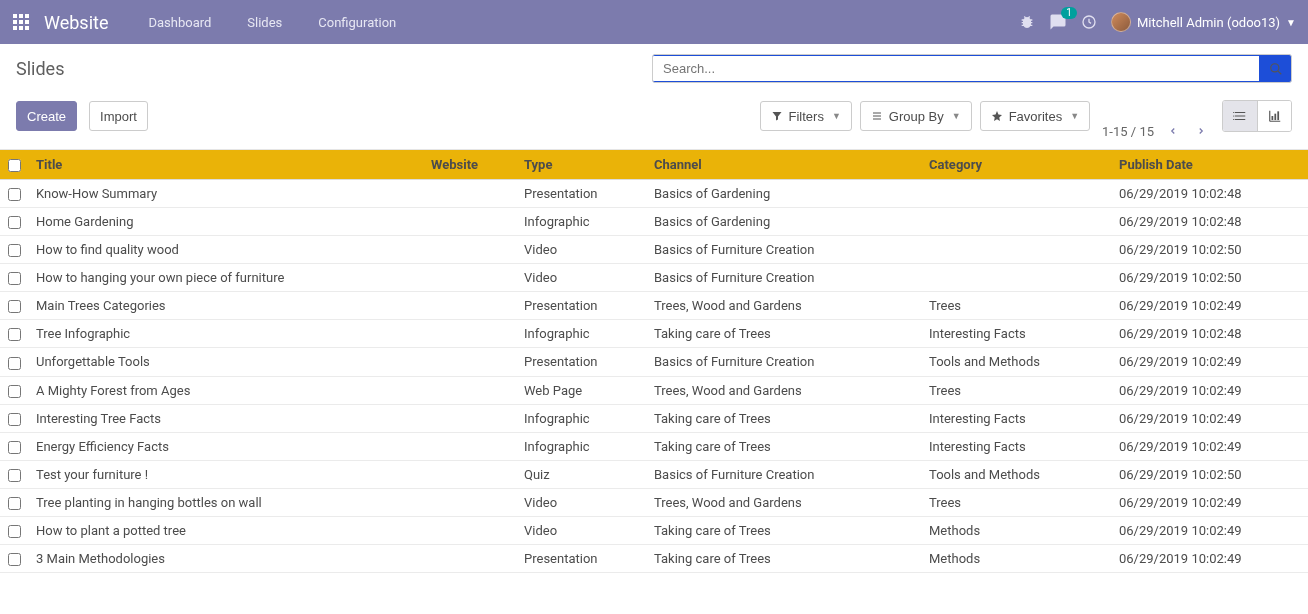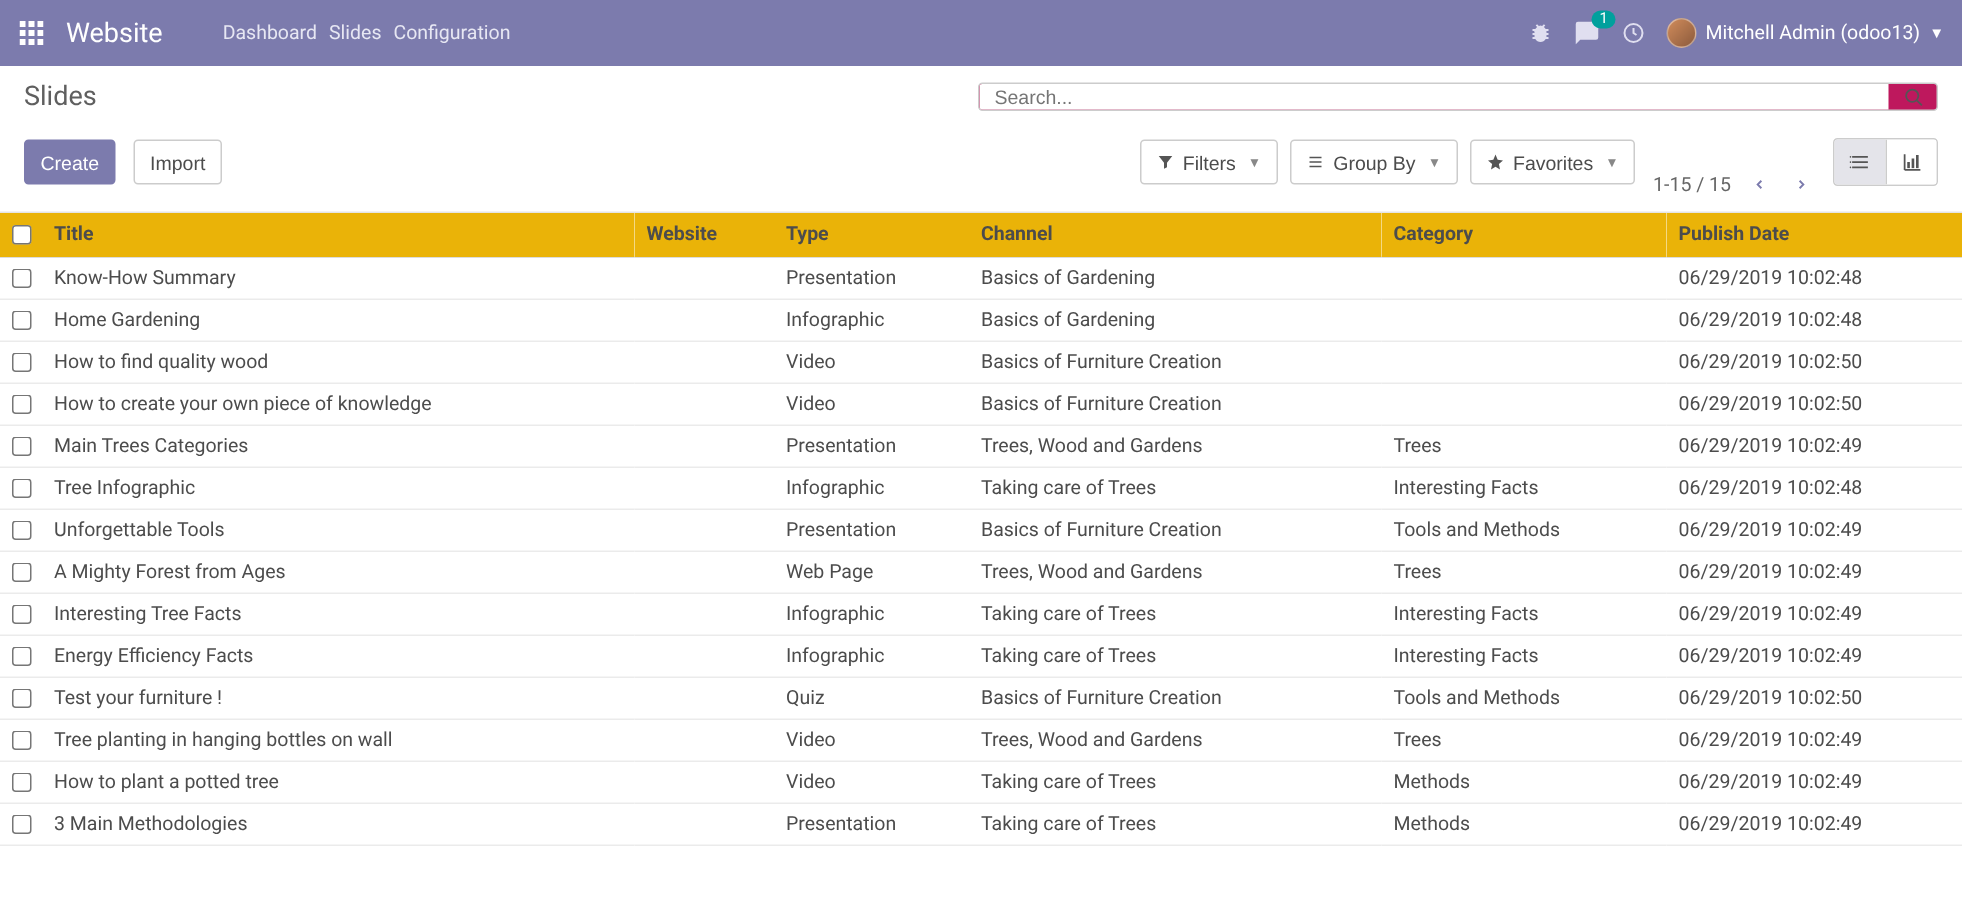--- a/index.html
+++ b/index.html
@@ -1,35 +1,35 @@
 <!DOCTYPE html>
 <html><head>
 <meta charset="utf-8">
 <style>
 * { box-sizing: border-box; margin: 0; padding: 0; }
 body { font-family: -apple-system, BlinkMacSystemFont, "Segoe UI", Roboto, "Helvetica Neue", Arial, sans-serif; font-size: 13px; color: #4c4c4c; background: #fff; }
 .topnav { background: #7c7bad; height: 44px; display: flex; align-items: center; color: #fff; padding: 0 12px; }
 .topnav .apps-icon { width: 18px; height: 18px; display: inline-flex; align-items: center; justify-content: center; margin-right: 14px; cursor: pointer; }
 .topnav .brand { font-size: 18px; font-weight: 400; margin-right: 40px; }
-.topnav .nav-links { display: flex; gap: 8px; }
+.topnav .nav-links { display: flex; gap: 36px; }
 .topnav .nav-link { color: #e7e7f3; cursor: pointer; font-size: 13px; }
 .topnav .spacer { flex: 1; }
 .topnav .right { display: flex; align-items: center; gap: 14px; }
 .topnav .right .ricon { color: #e0dff0; cursor: pointer; position: relative; display:flex; align-items:center; }
 .topnav .right .badge { position: absolute; top: -6px; right: -10px; background: #00a09d; color: #fff; border-radius: 8px; font-size: 10px; padding: 1px 5px; line-height: 1; }
 .topnav .user { display: flex; align-items: center; gap: 6px; cursor: pointer; }
 .topnav .avatar { width: 20px; height: 20px; border-radius: 50%; background: linear-gradient(135deg,#d08b5b,#8b5a3c); display:inline-block; border:1px solid rgba(255,255,255,.4); }
 .topnav .caret { font-size: 10px; }
 
 .control-panel { padding: 10px 16px 8px 16px; border-bottom: 1px solid #e5e5e5; display:flex; flex-direction:column; gap:8px; }
 .cp-row { display: flex; align-items: center; justify-content: space-between; gap: 16px; }
 .cp-left { display:flex; align-items:center; gap:12px; }
 .cp-right { display:flex; align-items:center; gap:12px; }
 .breadcrumb-title { font-size: 18px; color: #5f5f5f; }
-.search-wrap { display:flex; align-items:center; border:1px solid #ccc; border-radius:3px; overflow:hidden; background:#be185d; width:640px; height:19px; }
+.search-wrap { display:flex; align-items:center; border:1px solid #ccc; border-radius:3px; overflow:hidden; background:#1d4ed8; width:640px; height:29px; }
 .search-wrap input { flex:1; border:none; outline:none; padding: 5px 10px; font-size:13px; }
 .search-wrap .sbtn { width: 32px; height: 100%; display:flex; align-items:center; justify-content:center; border-left:1px solid transparent; color:#666; cursor:pointer; }
 .btn { display:inline-flex; align-items:center; gap:6px; border:1px solid #ccc; background:#fff; color:#4c4c4c; padding: 5px 10px; border-radius:3px; cursor:pointer; font-size:13px; height: 30px; }
 .btn.primary { background:#7c7bad; border-color:#7c7bad; color:#fff; }
 .btn .dd { font-size:9px; margin-left:2px; color:#888; }
 .pager { display:flex; align-items:center; gap:10px; color:#666;margin-top:30px; }
 .pager .pbtn { cursor:pointer; color:#7c7bad; padding: 4px; }
 .view-switch { display:flex; border:1px solid #ccc; border-radius:3px; overflow:hidden; }
 .view-switch .vbtn { width:34px; height:30px; display:flex; align-items:center; justify-content:center; cursor:pointer; background:#fff; color:#555; border:none; }
 .view-switch .vbtn.active { background:#e4e4ea; }
@@ -230,21 +230,21 @@
           <td class="chk"><input type="checkbox" class="cbox" style=""></td>
           <td>How to find quality wood</td>
           <td></td>
           <td>Video</td>
           <td>Basics of Furniture Creation</td>
           <td></td>
           <td>06/29/2019 10:02:50</td>
         </tr>
         <tr>
           <td class="chk"><input type="checkbox" class="cbox" style=""></td>
-          <td>How to create your own piece of knowledge</td>
+          <td>How to hanging your own piece of furniture</td>
           <td></td>
           <td>Video</td>
           <td>Basics of Furniture Creation</td>
           <td></td>
           <td>06/29/2019 10:02:50</td>
         </tr>
         <tr>
           <td class="chk"><input type="checkbox" class="cbox" style=""></td>
           <td>Main Trees Categories</td>
           <td></td>

